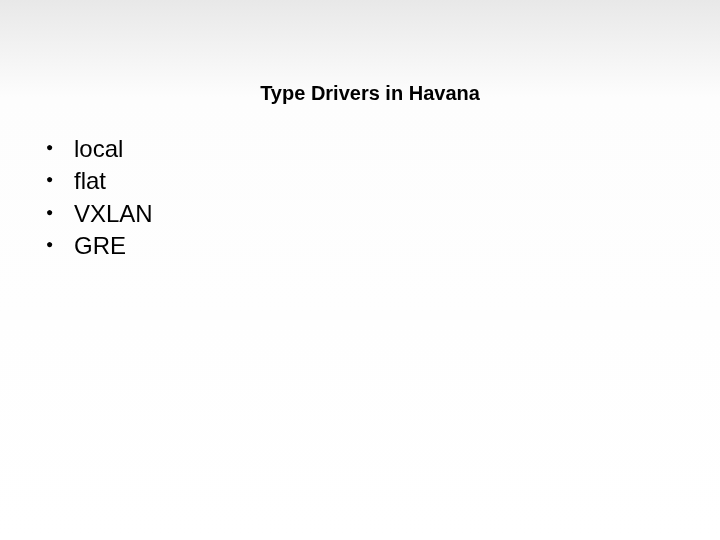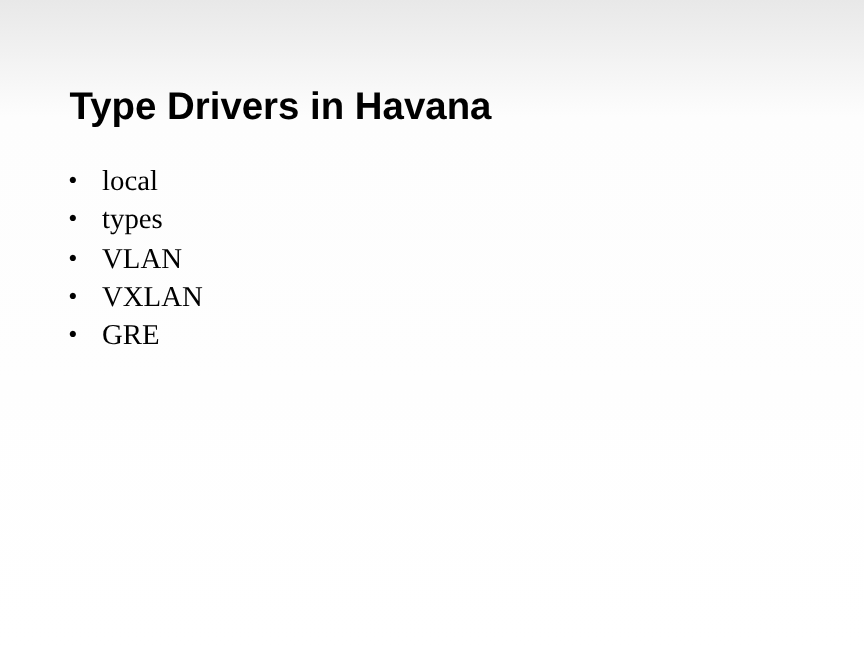--- a/index.html
+++ b/index.html
@@ -10,40 +10,40 @@
     overflow: hidden;
     font-family: Arial, Helvetica, sans-serif;
     background: linear-gradient(to bottom, #e8e8e8 0%, #fdfdfd 18%, #ffffff 100%);
     color: #000;
   }
   .slide {
     box-sizing: border-box;
     padding: 66px 38px 38px 38px;
   }
   .title {
-    font-size: 32px;
+    font-size: 20px;
     font-weight: bold;
-    margin: 4px 0 28px 20px;
+    margin: 16px 0 28px 20px;
     line-height: 1.15;
+    text-align: center;
   }
   .intro {
     font-size: 24px;
     line-height: 1.25;
     margin: 0 0 4px 0;
     max-width: 560px;
   }
   .intro .indent2 {
     display: block;
     padding-left: 36px;
   }
   ul.items {
     list-style: none;
-    margin: 11px;
+    margin: 0;
     padding: 0 0 0 0;
-    font-family: Liberation Serif, serif;
   }
   ul.items li {
     font-size: 24px;
     line-height: 1.35;
     position: relative;
     padding-left: 36px;
   }
   ul.items li::before {
     content: "\25CF";
     position: absolute;
@@ -57,18 +57,17 @@
 <body>
 
 <div class="slide">
   <h1 class="title">Type Drivers in Havana</h1>
 
   <p class="intro">
   </p>
 
   <ul class="items">
     <li>local</li>
-    <li>types</li>
-    <li>VLAN</li>
+    <li>flat</li>
     <li>VXLAN</li>
     <li>GRE</li>
   </ul>
 </div>
 
 </body></html>

